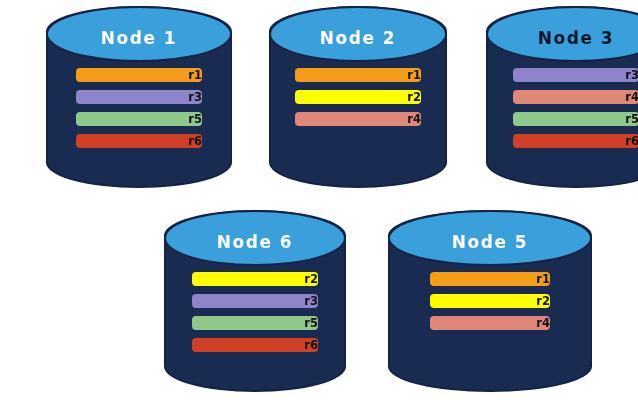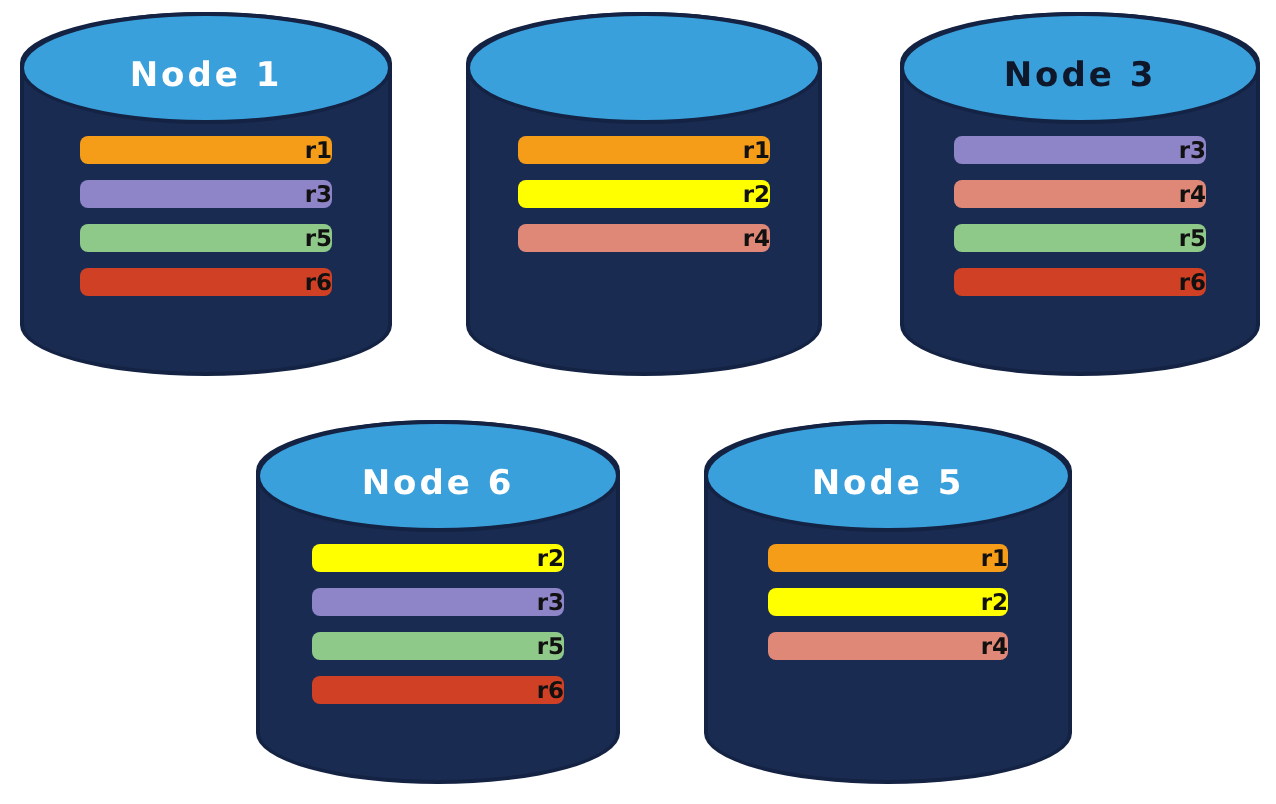--- a/index.html
+++ b/index.html
@@ -19,20 +19,21 @@
     position: absolute;
     left: 0;
     top: 0;
     width: 638px;
     height: 402px;
   }
 
   
   .node {
     position: absolute;
+    margin-left: 36px;
   }
 
   .cyl-body {
     position: absolute;
     left: 0;
     top: 0;
     width: 100%;
     height: 100%;
     background: #192B51;
     border: 2px solid #142243;
@@ -99,20 +100,21 @@
       <div class="replicas" style="top: 62px;">
         <div class="replica" style="background: rgb(245, 156, 25); width: 126px;">r1</div>
         <div class="replica" style="background: rgb(142, 132, 200); width: 126px;">r3</div>
         <div class="replica" style="background: rgb(143, 201, 138); width: 126px;">r5</div>
         <div class="replica" style="background: rgb(207, 64, 36); width: 126px;">r6</div>
       </div>
     </div>
     <div class="node" style="left: 233px; top: 6px; width: 178px; height: 182px;">
       <div class="cyl-body" style="background: rgb(25, 43, 81); border-color: rgb(20, 34, 67);"></div>
       <div class="cyl-top" style="background: rgb(58, 160, 219); border-color: rgb(20, 34, 67);"></div>
+      <div class="node-label" style="top: 22px; color: rgb(255, 255, 255);">Node  2</div>
       <div class="replicas" style="top: 62px;">
         <div class="replica" style="background: rgb(245, 156, 25); width: 126px;">r1</div>
         <div class="replica" style="background: rgb(255, 255, 0); width: 126px;">r2</div>
         <div class="replica" style="background: rgb(224, 136, 120); width: 126px;">r4</div>
       </div>
     </div>
     <div class="node" style="left: 450px; top: 6px; width: 180px; height: 182px;">
       <div class="cyl-body" style="background: rgb(25, 43, 81); border-color: rgb(20, 34, 67);"></div>
       <div class="cyl-top" style="background: rgb(58, 160, 219); border-color: rgb(20, 34, 67);"></div>
       <div class="node-label" style="top: 22px; color: #0f172a;">Node  3</div>
@@ -127,21 +129,21 @@
       <div class="cyl-body" style="background: rgb(25, 43, 81); border-color: rgb(20, 34, 67);"></div>
       <div class="cyl-top" style="background: rgb(58, 160, 219); border-color: rgb(20, 34, 67);"></div>
       <div class="node-label" style="top: 22px; color: rgb(255, 255, 255);">Node  6</div>
       <div class="replicas" style="top: 62px;">
         <div class="replica" style="background: rgb(255, 255, 0); width: 126px;">r2</div>
         <div class="replica" style="background: rgb(142, 132, 200); width: 126px;">r3</div>
         <div class="replica" style="background: rgb(143, 201, 138); width: 126px;">r5</div>
         <div class="replica" style="background: rgb(207, 64, 36); width: 126px;">r6</div>
       </div>
     </div>
-    <div class="node" style="left: 352px; top: 210px; width: 184px; height: 182px;">
+    <div class="node" style="left: 352px; top: 210px; width: 204px; height: 182px;">
       <div class="cyl-body" style="background: rgb(25, 43, 81); border-color: rgb(20, 34, 67);"></div>
       <div class="cyl-top" style="background: rgb(58, 160, 219); border-color: rgb(20, 34, 67);"></div>
       <div class="node-label" style="top: 22px; color: rgb(255, 255, 255);">Node  5</div>
       <div class="replicas" style="top: 62px;">
         <div class="replica" style="background: rgb(245, 156, 25); width: 120px;">r1</div>
         <div class="replica" style="background: rgb(255, 255, 0); width: 120px;">r2</div>
         <div class="replica" style="background: rgb(224, 136, 120); width: 120px;">r4</div>
       </div>
     </div>
   </div>

